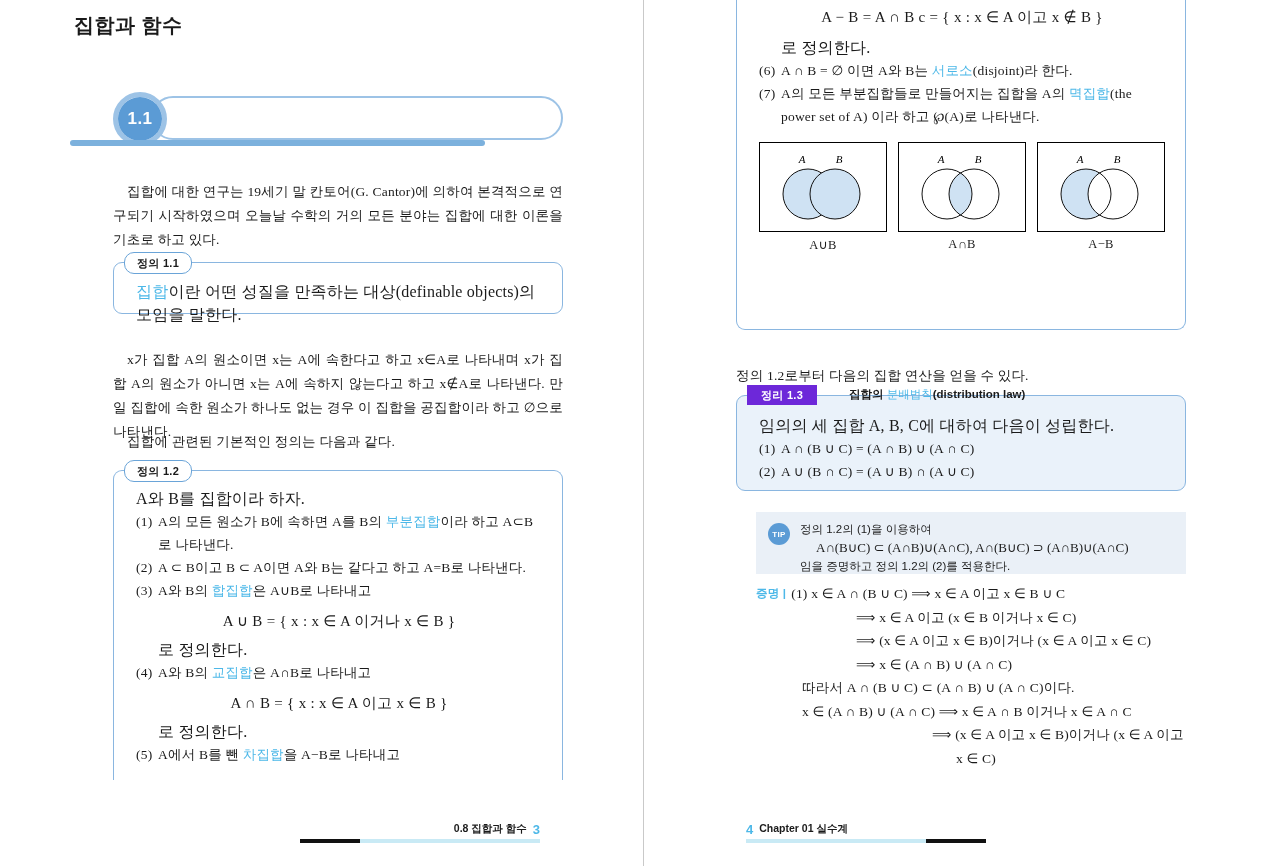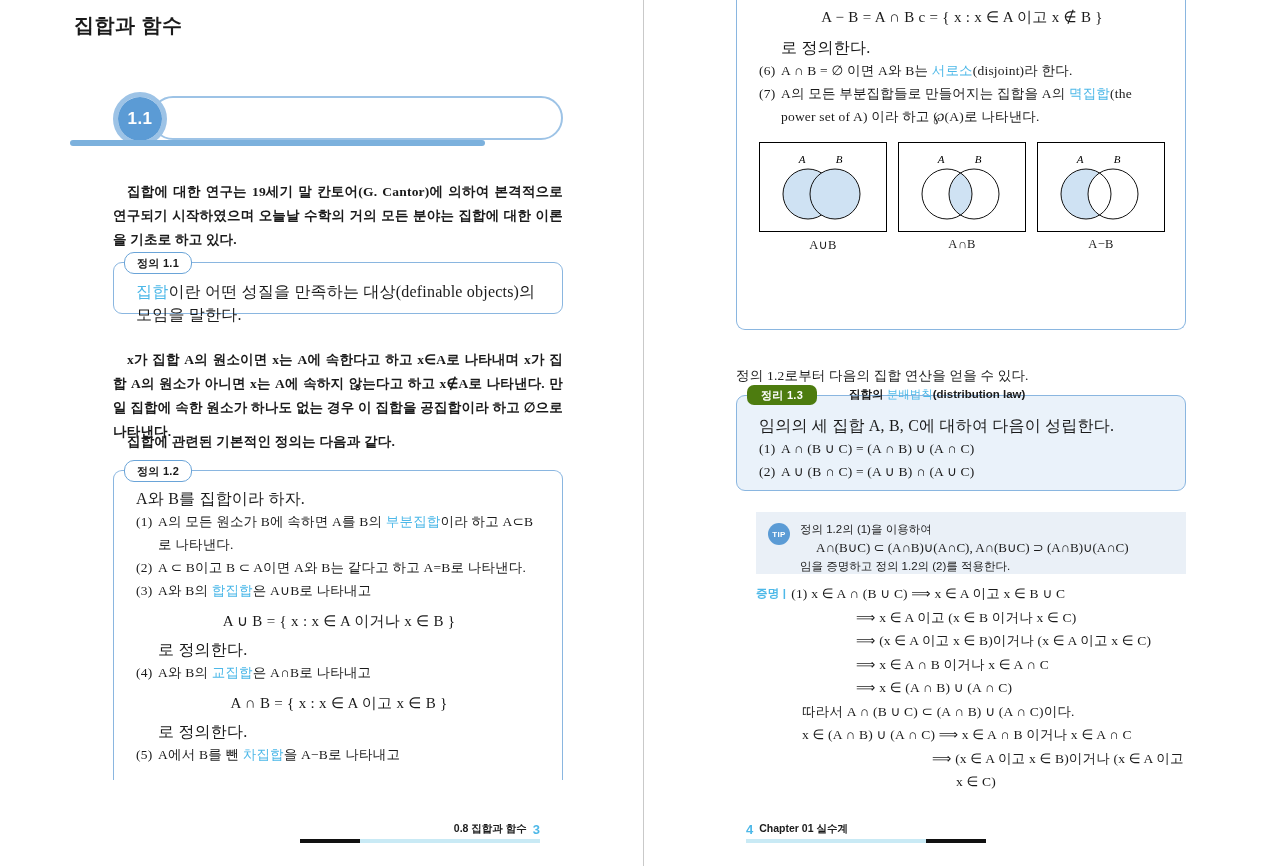--- a/index.html
+++ b/index.html
@@ -35,21 +35,21 @@
   .sec-underline{
     position:absolute;left:70px;top:140px;width:415px;height:6px;
     background:#7cb1dd;border-radius:3px;
   }
 
   
   .para{
     position:absolute;font-size:13.5px;line-height:24px;color:#1a1a1a;
     text-align:justify;letter-spacing:.2px;
   }
-  .para .ind{display:block;text-indent:14px;font-weight:bold;}
+  .para .ind{display:block;text-indent:14px;}
 
   
   .box{position:absolute;box-sizing:border-box;}
   .box-def{
     border:1.6px solid #8ab6e0;border-radius:9px;background:#fff;
   }
   .box-open-bottom{
     border:1.6px solid #8ab6e0;border-top-left-radius:9px;border-top-right-radius:9px;
     border-bottom:none;background:#fff;
   }
@@ -61,21 +61,21 @@
     border:1.6px solid #8ab6e0;border-radius:9px;background:#eaf2fa;
   }
   .tab{
     position:absolute;left:10px;top:-11px;height:20px;padding:0 12px;
     border:1.5px solid #6aa4d8;border-radius:10px;background:#fff;
     font-family:"Liberation Sans",sans-serif;font-weight:bold;font-size:11px;
     color:#1a1a1a;display:flex;align-items:center;letter-spacing:.3px;
   }
   .tab-filled{
     position:absolute;left:10px;top:-11px;height:20px;padding:0 14px;
-    border-radius:7px;background:#4d7c0f;
+    border-radius:0;background:#6d28d9;
     font-family:"Liberation Sans",sans-serif;font-weight:bold;font-size:11px;
     color:#ffffff;display:flex;align-items:center;letter-spacing:.3px;
   }
   .tab-cap{
     position:absolute;left:112px;top:-9px;font-family:"Liberation Sans",sans-serif;
     font-weight:bold;font-size:11.5px;color:#1a1a1a;white-space:nowrap;
   }
   .hl{color:#4db8e8;font-weight:normal;}
 
   .bl{font-size:16px;line-height:23px;color:#1a1a1a;letter-spacing:.2px;}
@@ -307,21 +307,20 @@
       </div>
     </div>
 
     <div class="proof" style="left:113px;top:582px;width:440px;">
       <div class="pf-row">
         <span class="pf-lab" style="margin-right:5px;">증명 |</span>
         <span>(1) x ∈ A ∩ (B ∪ C)  ⟹  x ∈ A 이고 x ∈ B ∪ C</span>
       </div>
       <div class="pf-ind1">⟹ x ∈ A 이고 (x ∈ B 이거나 x ∈ C)</div>
       <div class="pf-ind1">⟹ (x ∈ A 이고 x ∈ B)이거나 (x ∈ A 이고 x ∈ C)</div>
-      <div class="pf-ind1">⟹ x ∈ A ∩ B 이거나 x ∈ A ∩ C</div>
       <div class="pf-ind1">⟹ x ∈ (A ∩ B) ∪ (A ∩ C)</div>
       <div class="pf-ind2">따라서 A ∩ (B ∪ C) ⊂ (A ∩ B) ∪ (A ∩ C)이다.</div>
       <div class="pf-ind2">x ∈ (A ∩ B) ∪ (A ∩ C)  ⟹ x ∈ A ∩ B 이거나 x ∈ A ∩ C</div>
       <div class="pf-ind3">⟹ (x ∈ A 이고 x ∈ B)이거나 (x ∈ A 이고</div>
       <div class="pf-ind4">x ∈ C)</div>
     </div>
 
     <div class="footer f-right">
       <span class="pnum">4</span>
       <span>Chapter 01  실수계</span>

